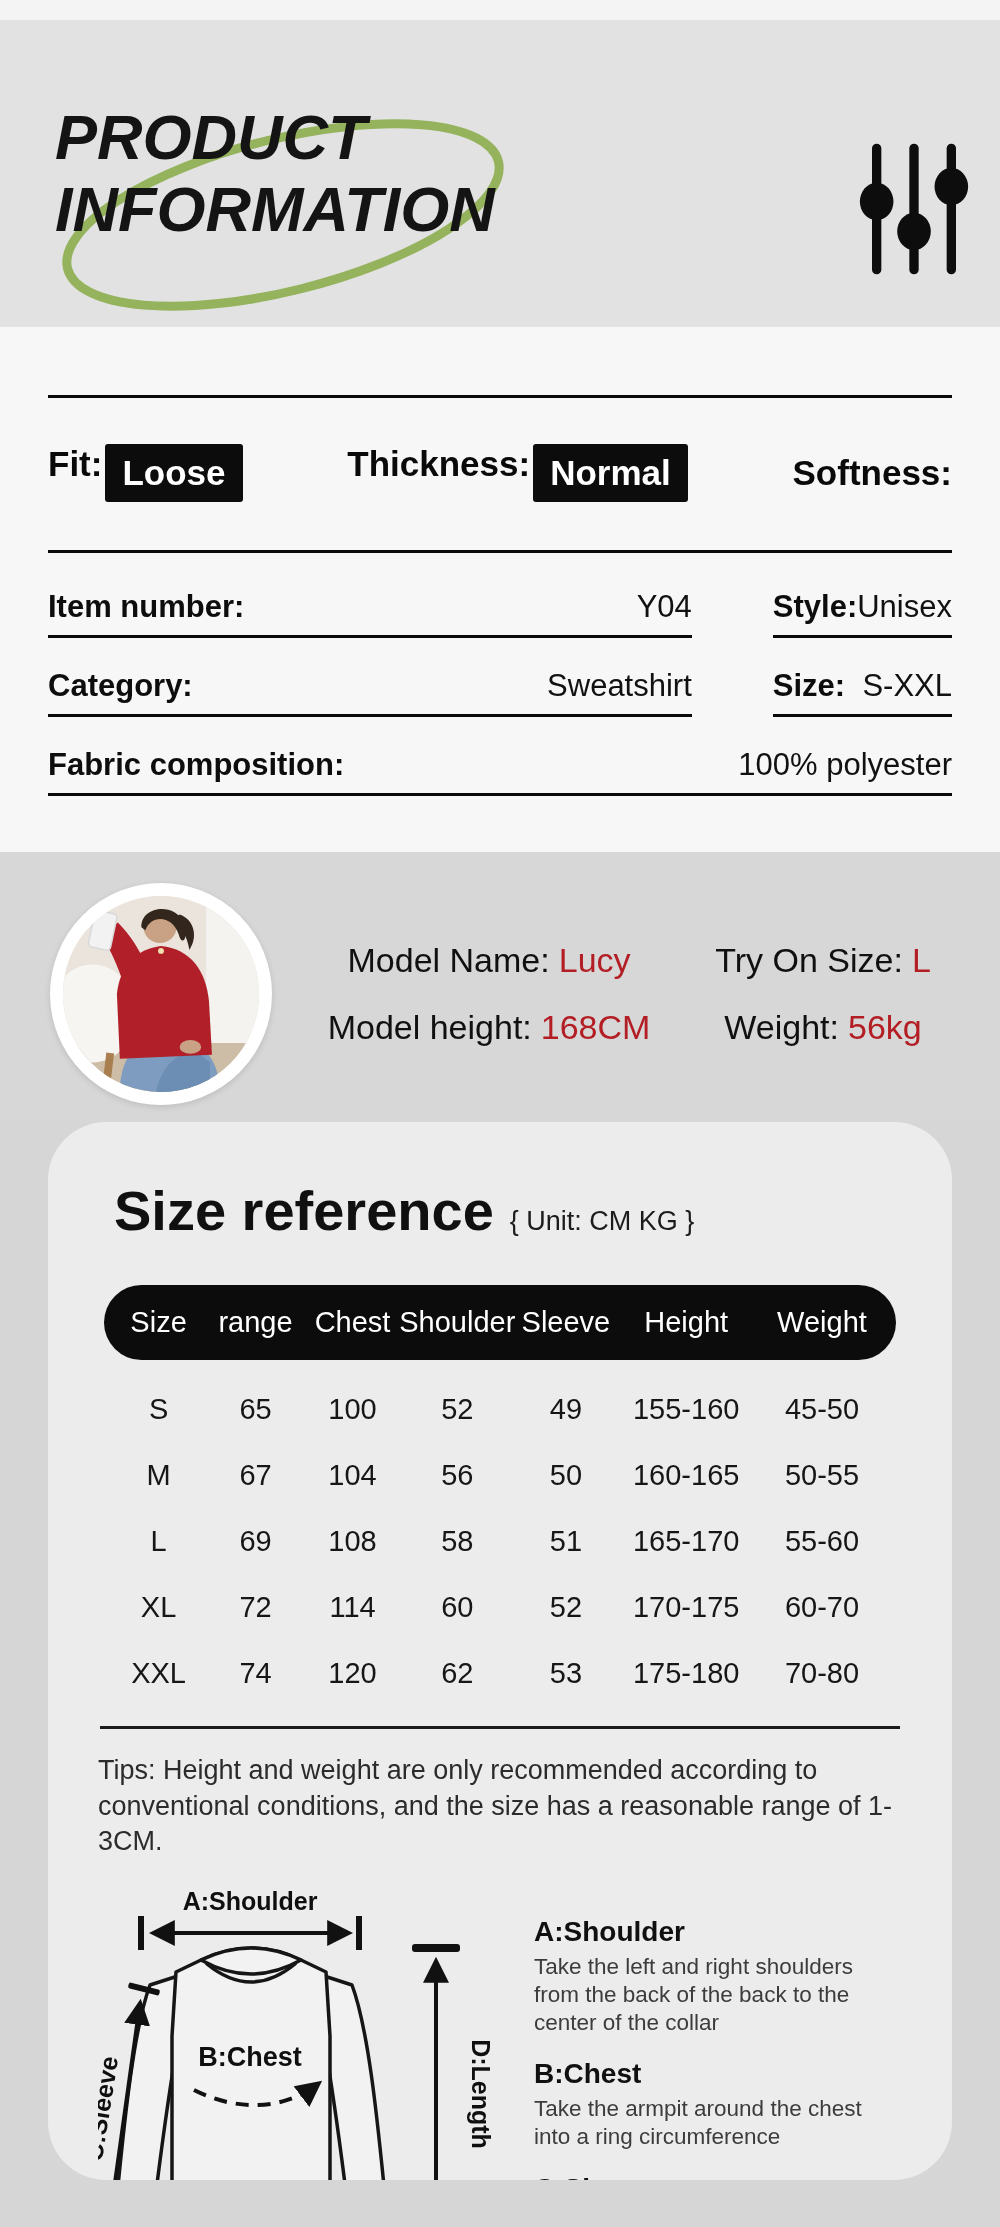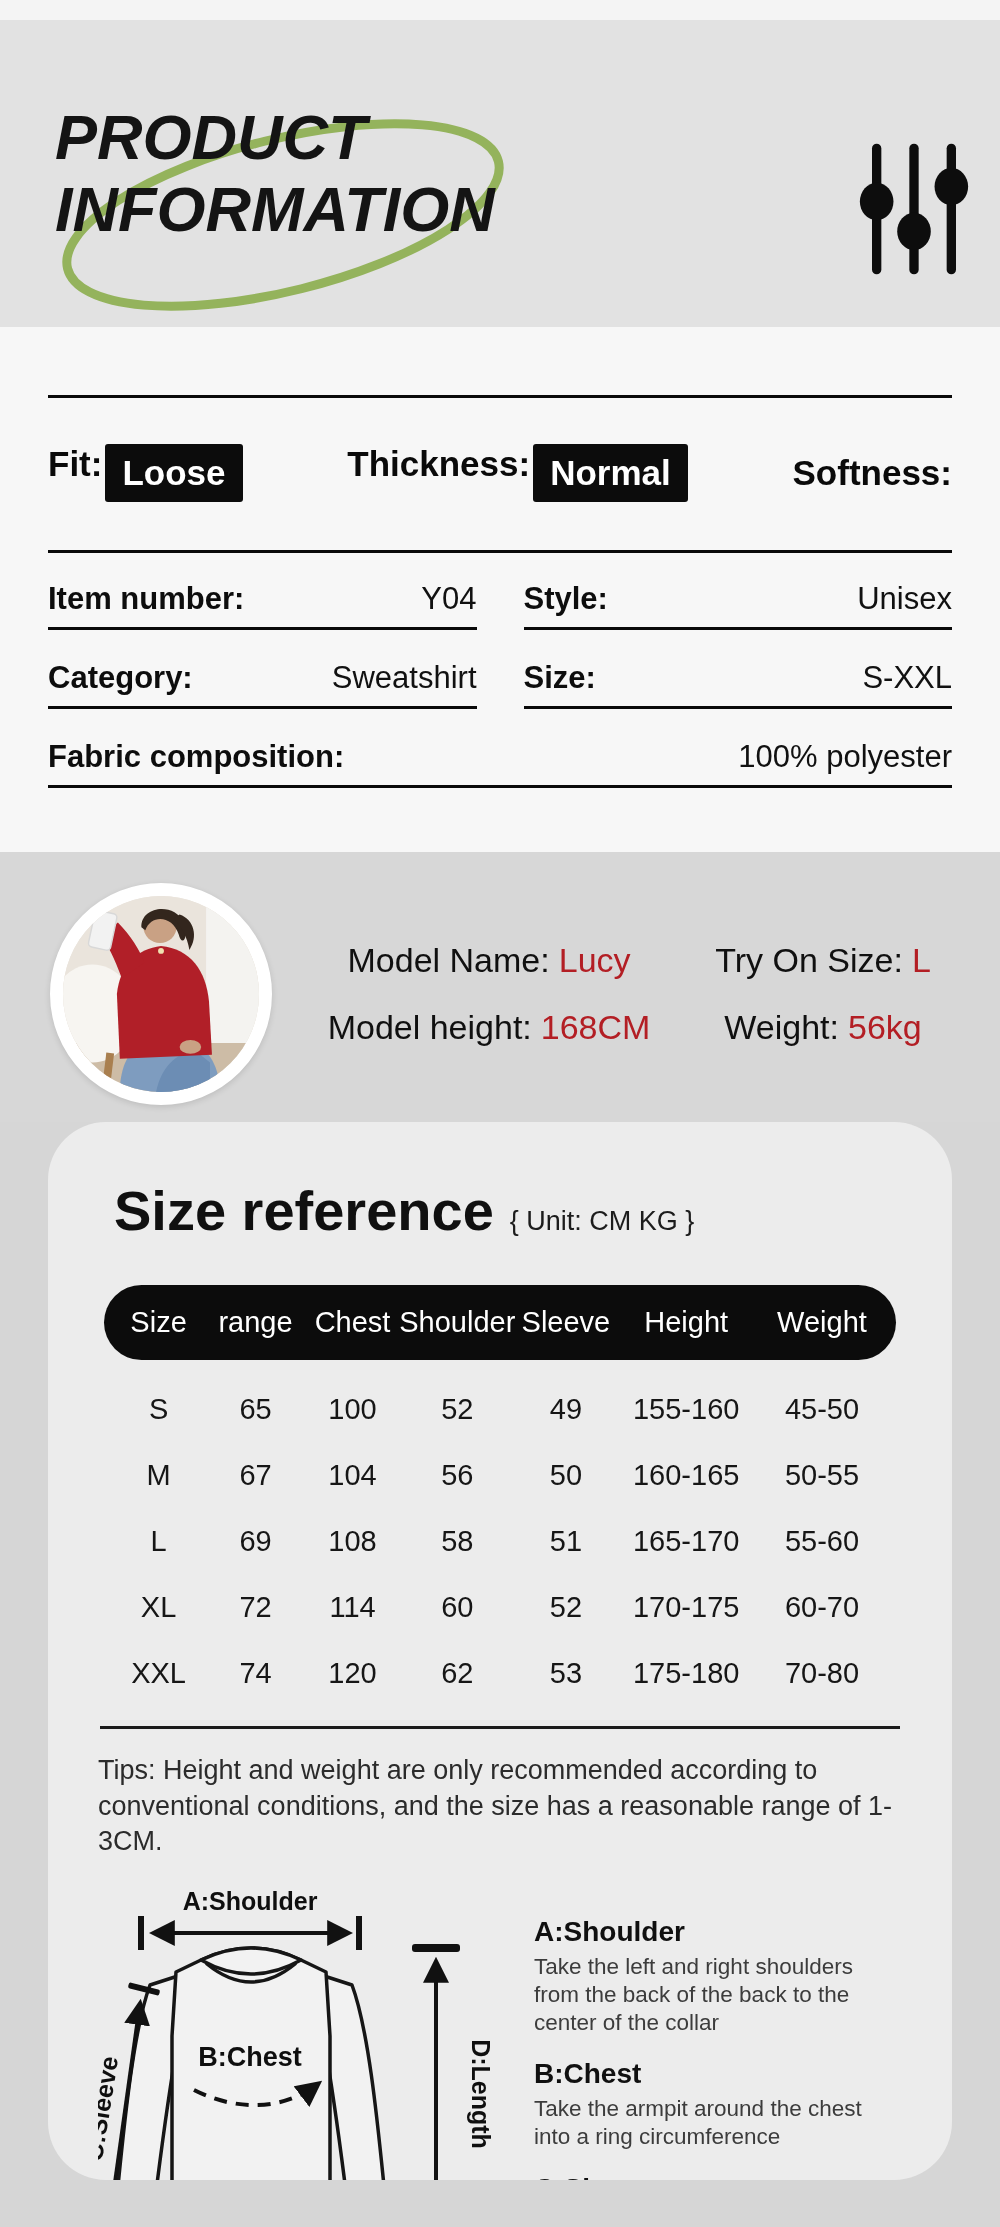--- a/index.html
+++ b/index.html
@@ -14,21 +14,21 @@
   .title{position:relative;z-index:2;font-style:italic;font-weight:700;font-size:63px;line-height:72px;color:#141414;letter-spacing:0px;margin:0;}
   .sliders{position:absolute;right:30px;top:118px;}
 
   
   .specs{height:525px;background:#f7f7f7;box-sizing:border-box;padding:68px 48px 0;}
   .rule{border:none;border-top:3px solid #0a0a0a;margin:0;}
   .fit-row{display:flex;justify-content:space-between;align-items:center;margin:46px 0 48px;}
   .fit-group{display:flex;align-items:flex-start;}
   .fit-label{font-size:35px;font-weight:700;color:#0a0a0a;}
   .badge{background:#0c0c0c;color:#ffffff;font-size:35px;font-weight:700;padding:9px 17px;border-radius:3px;margin-left:3px;}
-  .fields{margin-top:28px;display:grid;grid-template-columns:1fr 1fr;column-gap:47px;}
+  .fields{margin-top:36px;display:grid;grid-template-columns:1fr;column-gap:81px;}
   .field{display:flex;justify-content:space-between;align-items:baseline;border-bottom:3px solid #0a0a0a;padding-bottom:10px;margin-bottom:30px;}
   .field.full{grid-column:1 / span 2;}
   .f-label{font-size:31px;font-weight:700;color:#0d0d0d;}
   .f-value{font-size:31px;color:#111;}
 
   
   .model{height:270px;background:#d7d7d7;display:flex;align-items:center;box-sizing:border-box;padding:13px 30px 0 50px;}
   .photo-ring{width:196px;height:196px;border-radius:50%;border:13px solid #fff;overflow:hidden;flex:none;background:#eae4dc;box-shadow:0 2px 6px rgba(0,0,0,.12);}
   .model-info{flex:1;display:grid;grid-template-columns:56% 44%;row-gap:28px;padding-left:30px;font-size:34px;color:#101010;align-items:center;}
   .mi{text-align:center;white-space:nowrap;}

